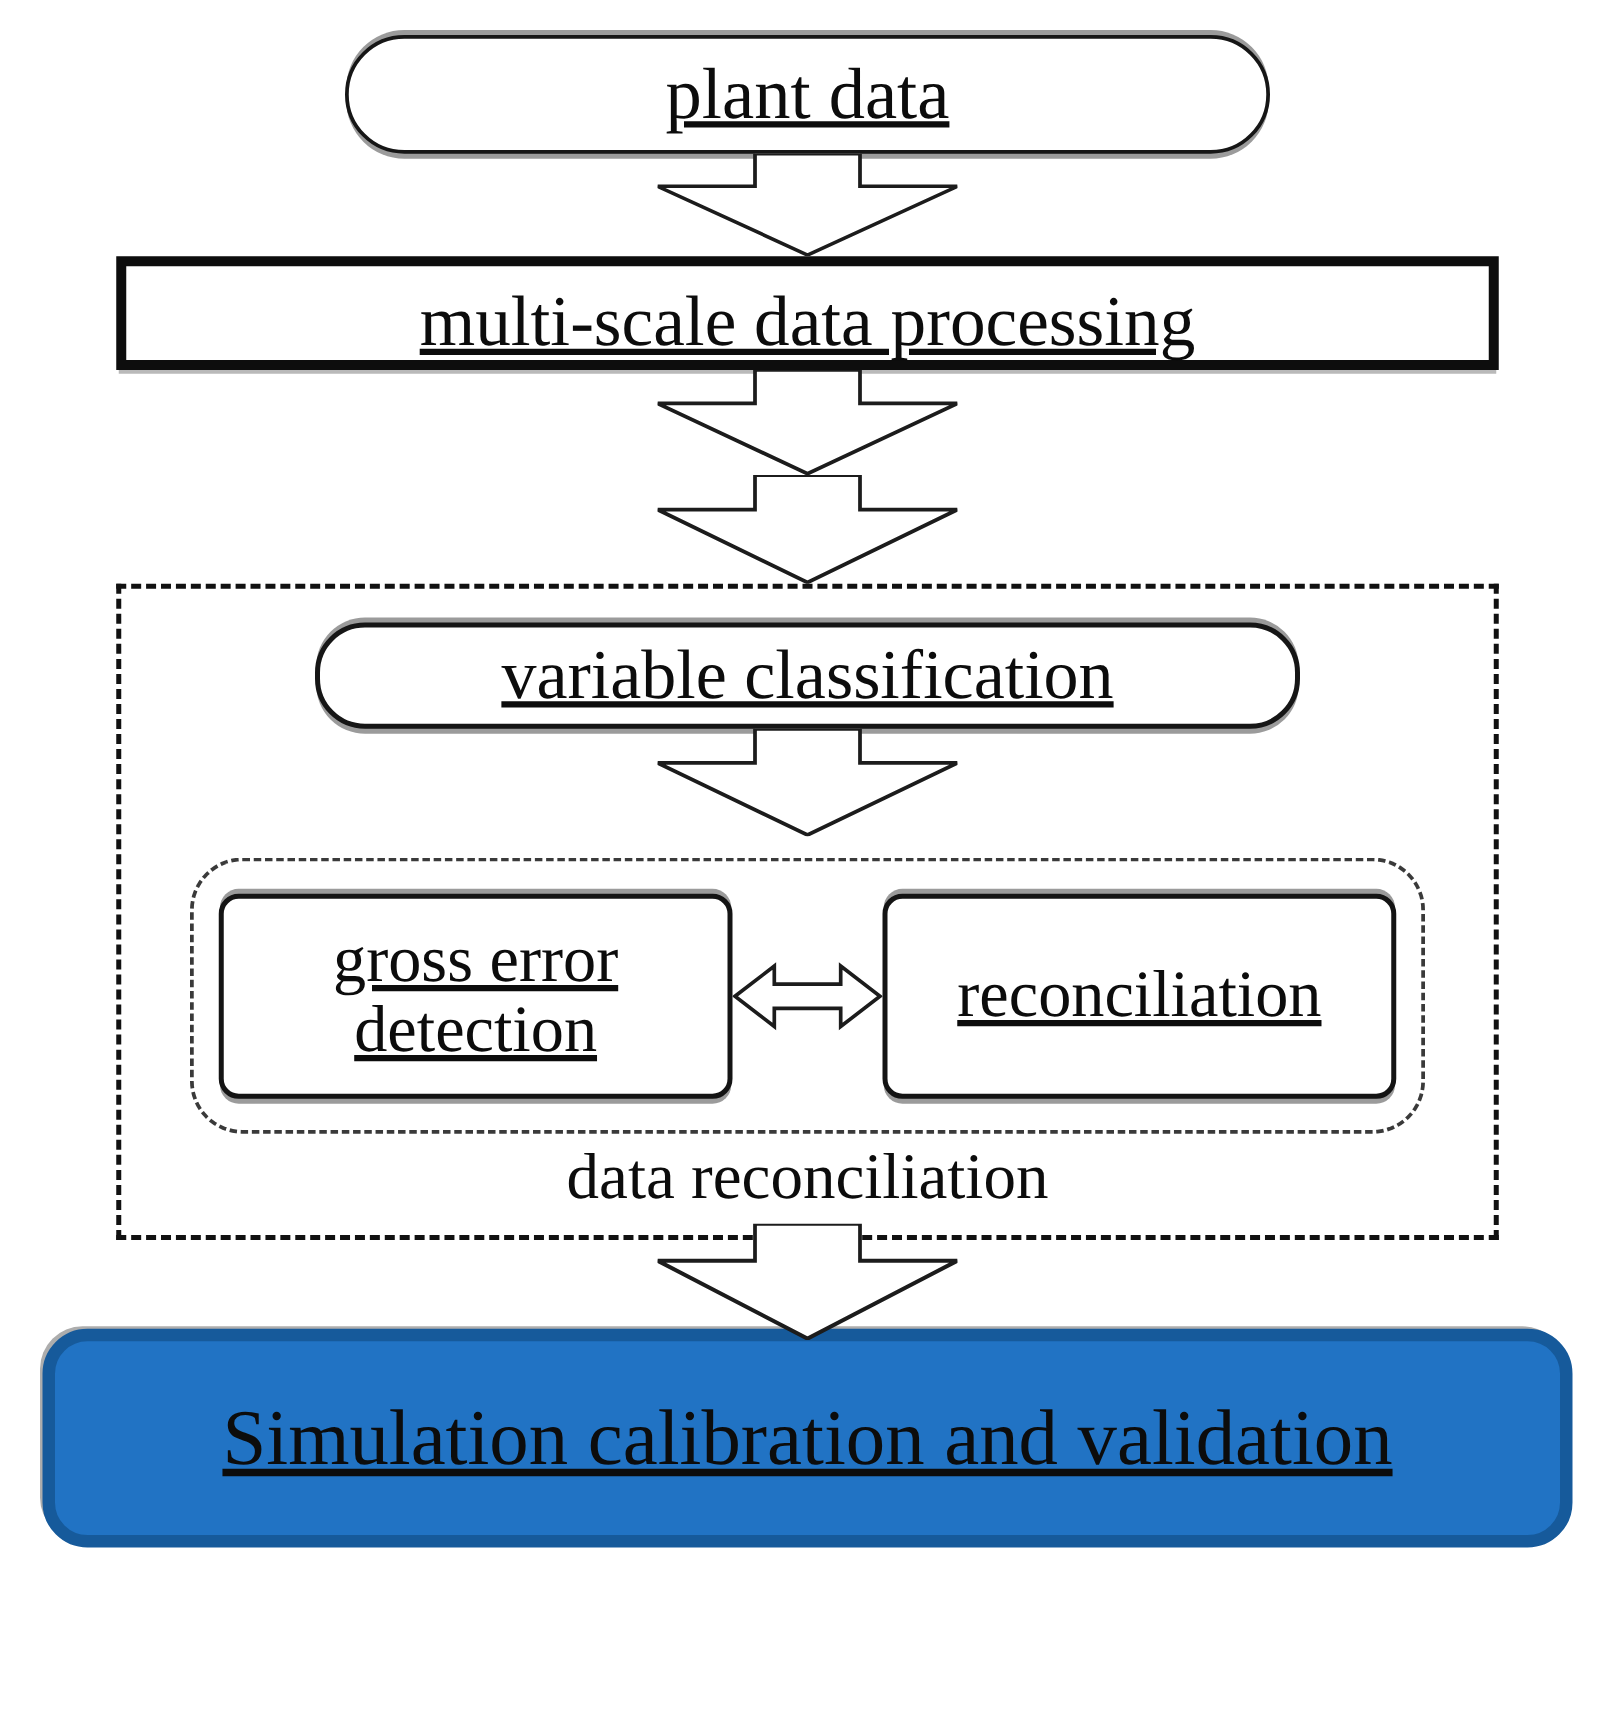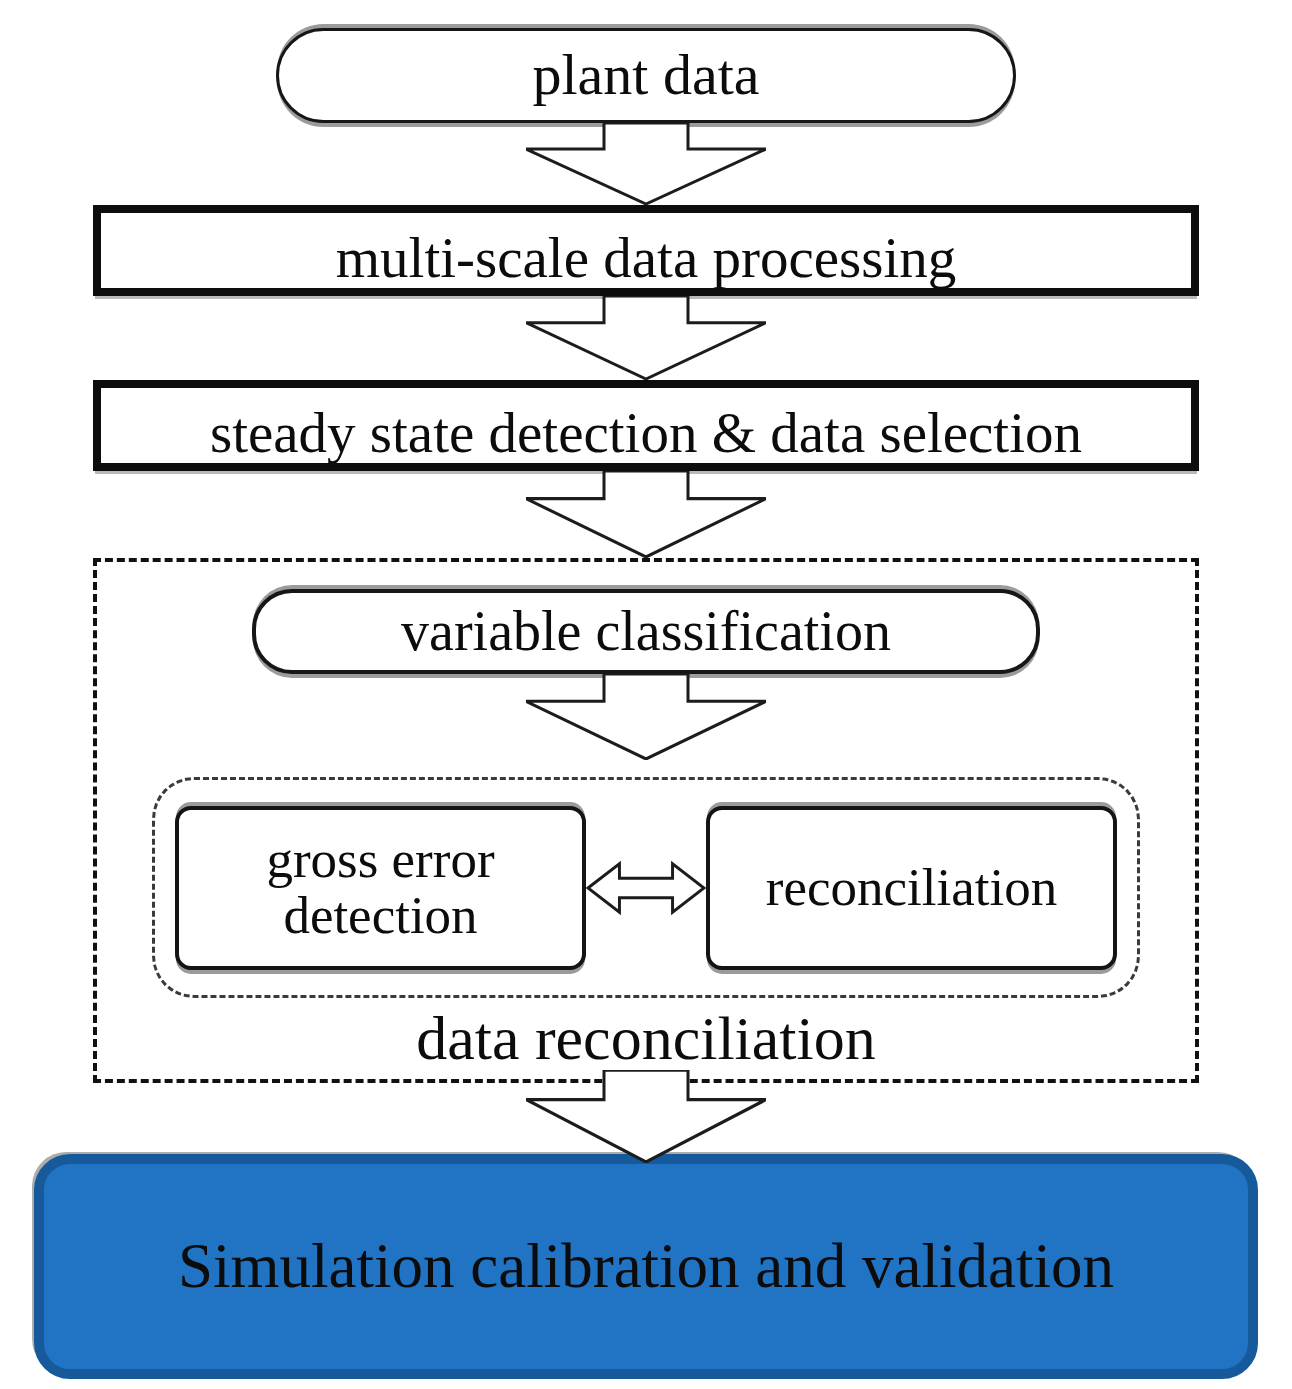--- a/index.html
+++ b/index.html
@@ -11,20 +11,21 @@
     color:#0c0c0c;
     display:flex;flex-direction:column;align-items:center;
     box-sizing:border-box;
     padding-top:28px;
     overflow:hidden;
   }
   .node{
     display:flex;align-items:center;justify-content:center;
     text-align:center;box-sizing:border-box;background:#ffffff;
     line-height:1.05;
+    text-decoration:underline;
   }
   
   .stadium{
     width:740px;height:95px;
     border:3px solid #161616;border-radius:48px;
     font-size:58px;
     box-shadow:0 -5px 0 -1px #9b9b9b, 0 5px 0 -1px #9b9b9b;
   }
   
   .prect{
@@ -64,25 +65,25 @@
     width:415px;height:164px;
     border:4px solid #141414;border-radius:16px;
     font-size:53px;
     box-shadow:0 -5px 0 -1px #9b9b9b, 0 5px 0 -1px #9b9b9b;
   }
   .rbox .inner-pad{padding:0 28px;}
   .dbl-arrow{display:block;flex:0 0 auto;}
   .dbl-arrow polygon{fill:#ffffff;stroke:#1c1c1c;stroke-width:3;}
   .group-label{
     margin-top:9px;
-    font-size:62px;line-height:1.0;text-align:center;
+    font-size:52px;line-height:1.0;text-align:center;
   }
   
   .blue-box{
-    width:1224px;height:225px;
+    width:1224px;height:175px;
     border-radius:36px;
     font-size:63px;
     position:relative;z-index:2;
     box-shadow:-4px -4px 0 -2px #adadad;
   }
 </style>
 </head>
 <body>
 
 <div class="canvas">
@@ -96,23 +97,20 @@
   </svg>
 
   <div class="node prect">
     <span>multi-scale data processing</span>
   </div>
 
   <svg class="down-arrow" width="240" height="84" viewBox="0 0 240 85" preserveAspectRatio="none" aria-hidden="true">
     <polygon points="78,0 162,0 162,27 240,27 120,84 0,27 78,27"></polygon>
   </svg>
 
-  <div class="node prect">
-    <span>steady state detection &amp; data selection</span>
-  </div>
 
   <svg class="down-arrow" width="240" height="87" viewBox="0 0 240 85" preserveAspectRatio="none" aria-hidden="true">
     <polygon points="78,0 162,0 162,27 240,27 120,84 0,27 78,27"></polygon>
   </svg>
 
   <div class="outer-dashed">
 
     <div class="node varclass">
       <span>variable classification</span>
     </div>

